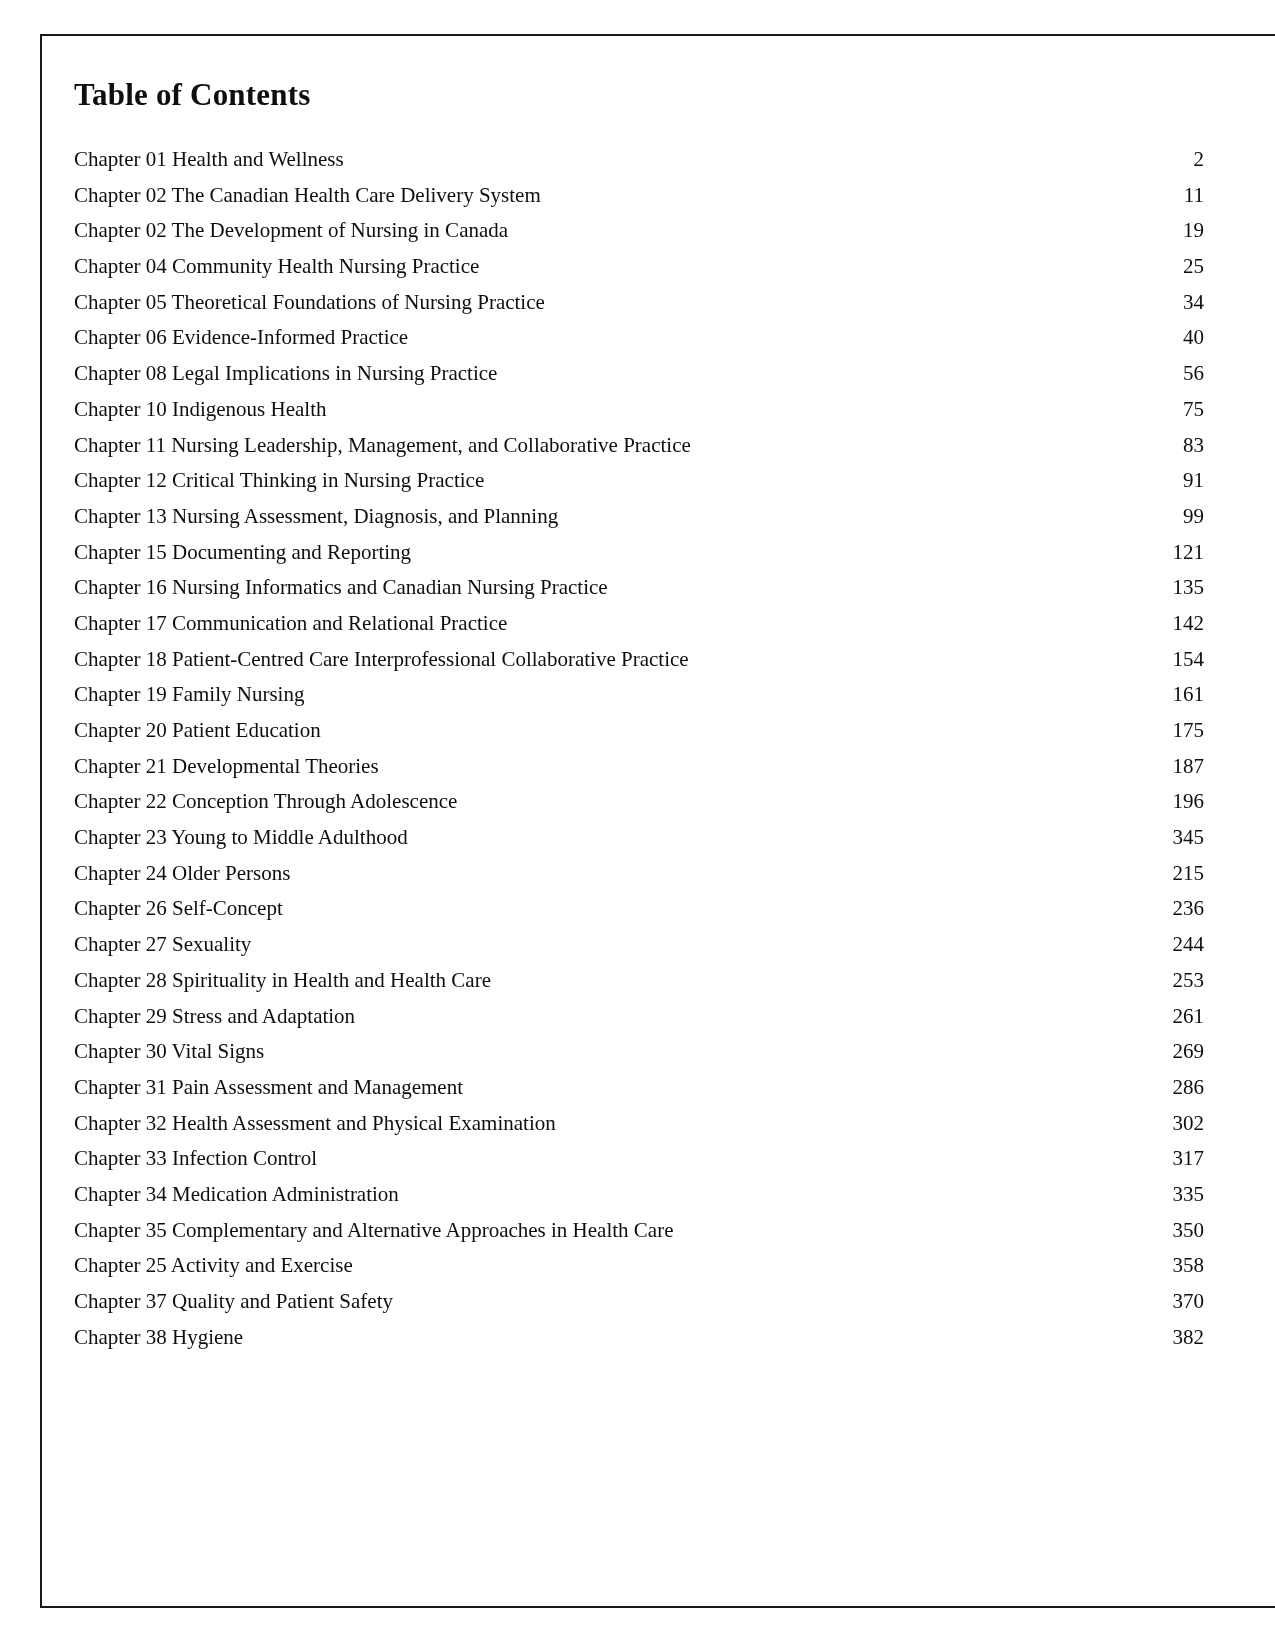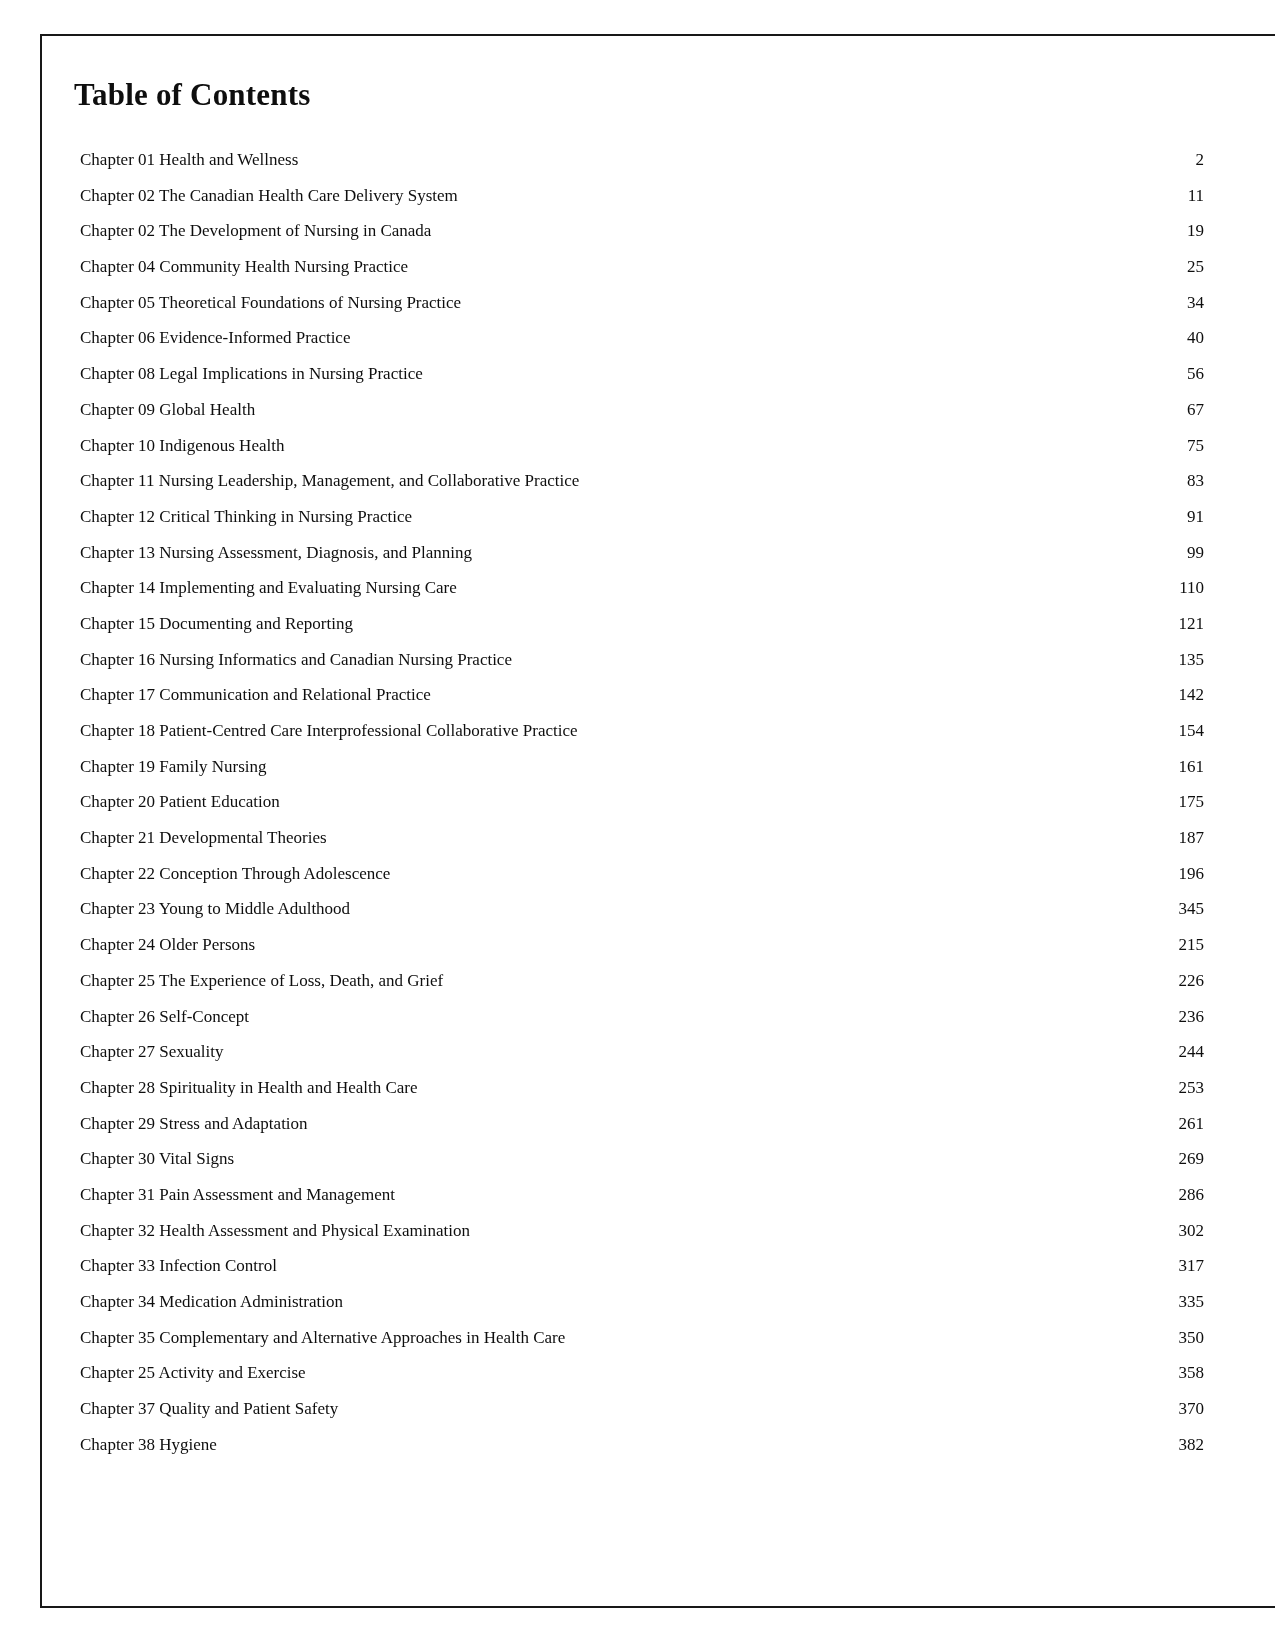--- a/index.html
+++ b/index.html
@@ -39,23 +39,22 @@
     left: 32px;
     top: 106px;
     width: 1130px;
   }
   .toc-row {
     display: flex;
     justify-content: space-between;
     align-items: baseline;
     height: 35.7px;
     line-height: 35.7px;
-    font-size: 17px;
+    font-size: 21px;
     white-space: nowrap;
-    margin-left: 6px;
   }
   .toc-row .chapter-label {
     flex: 1 1 auto;
     overflow: hidden;
     text-align: left;
   }
   .toc-row .page-number {
     flex: 0 0 auto;
     text-align: right;
     padding-left: 20px;
@@ -91,44 +90,36 @@
       </div>
       <div class="toc-row">
         <span class="chapter-label">Chapter 06 Evidence-Informed Practice</span>
         <span class="page-number">40</span>
       </div>
       <div class="toc-row">
         <span class="chapter-label">Chapter 08 Legal Implications in Nursing Practice</span>
         <span class="page-number">56</span>
       </div>
       <div class="toc-row">
-        <span class="chapter-label">Chapter 09 Global Health</span>
-        <span class="page-number">67</span>
-      </div>
-      <div class="toc-row">
         <span class="chapter-label">Chapter 10 Indigenous Health</span>
         <span class="page-number">75</span>
       </div>
       <div class="toc-row">
         <span class="chapter-label">Chapter 11 Nursing Leadership, Management, and Collaborative Practice</span>
         <span class="page-number">83</span>
       </div>
       <div class="toc-row">
         <span class="chapter-label">Chapter 12 Critical Thinking in Nursing Practice</span>
         <span class="page-number">91</span>
       </div>
       <div class="toc-row">
         <span class="chapter-label">Chapter 13 Nursing Assessment, Diagnosis, and Planning</span>
         <span class="page-number">99</span>
       </div>
       <div class="toc-row">
-        <span class="chapter-label">Chapter 14 Implementing and Evaluating Nursing Care</span>
-        <span class="page-number">110</span>
-      </div>
-      <div class="toc-row">
         <span class="chapter-label">Chapter 15 Documenting and Reporting</span>
         <span class="page-number">121</span>
       </div>
       <div class="toc-row">
         <span class="chapter-label">Chapter 16 Nursing Informatics and Canadian Nursing Practice</span>
         <span class="page-number">135</span>
       </div>
       <div class="toc-row">
         <span class="chapter-label">Chapter 17 Communication and Relational Practice</span>
         <span class="page-number">142</span>
@@ -155,24 +146,20 @@
       </div>
       <div class="toc-row">
         <span class="chapter-label">Chapter 23 Young to Middle Adulthood</span>
         <span class="page-number">345</span>
       </div>
       <div class="toc-row">
         <span class="chapter-label">Chapter 24 Older Persons</span>
         <span class="page-number">215</span>
       </div>
       <div class="toc-row">
-        <span class="chapter-label">Chapter 25 The Experience of Loss, Death, and Grief</span>
-        <span class="page-number">226</span>
-      </div>
-      <div class="toc-row">
         <span class="chapter-label">Chapter 26 Self-Concept</span>
         <span class="page-number">236</span>
       </div>
       <div class="toc-row">
         <span class="chapter-label">Chapter 27 Sexuality</span>
         <span class="page-number">244</span>
       </div>
       <div class="toc-row">
         <span class="chapter-label">Chapter 28 Spirituality in Health and Health Care</span>
         <span class="page-number">253</span>

